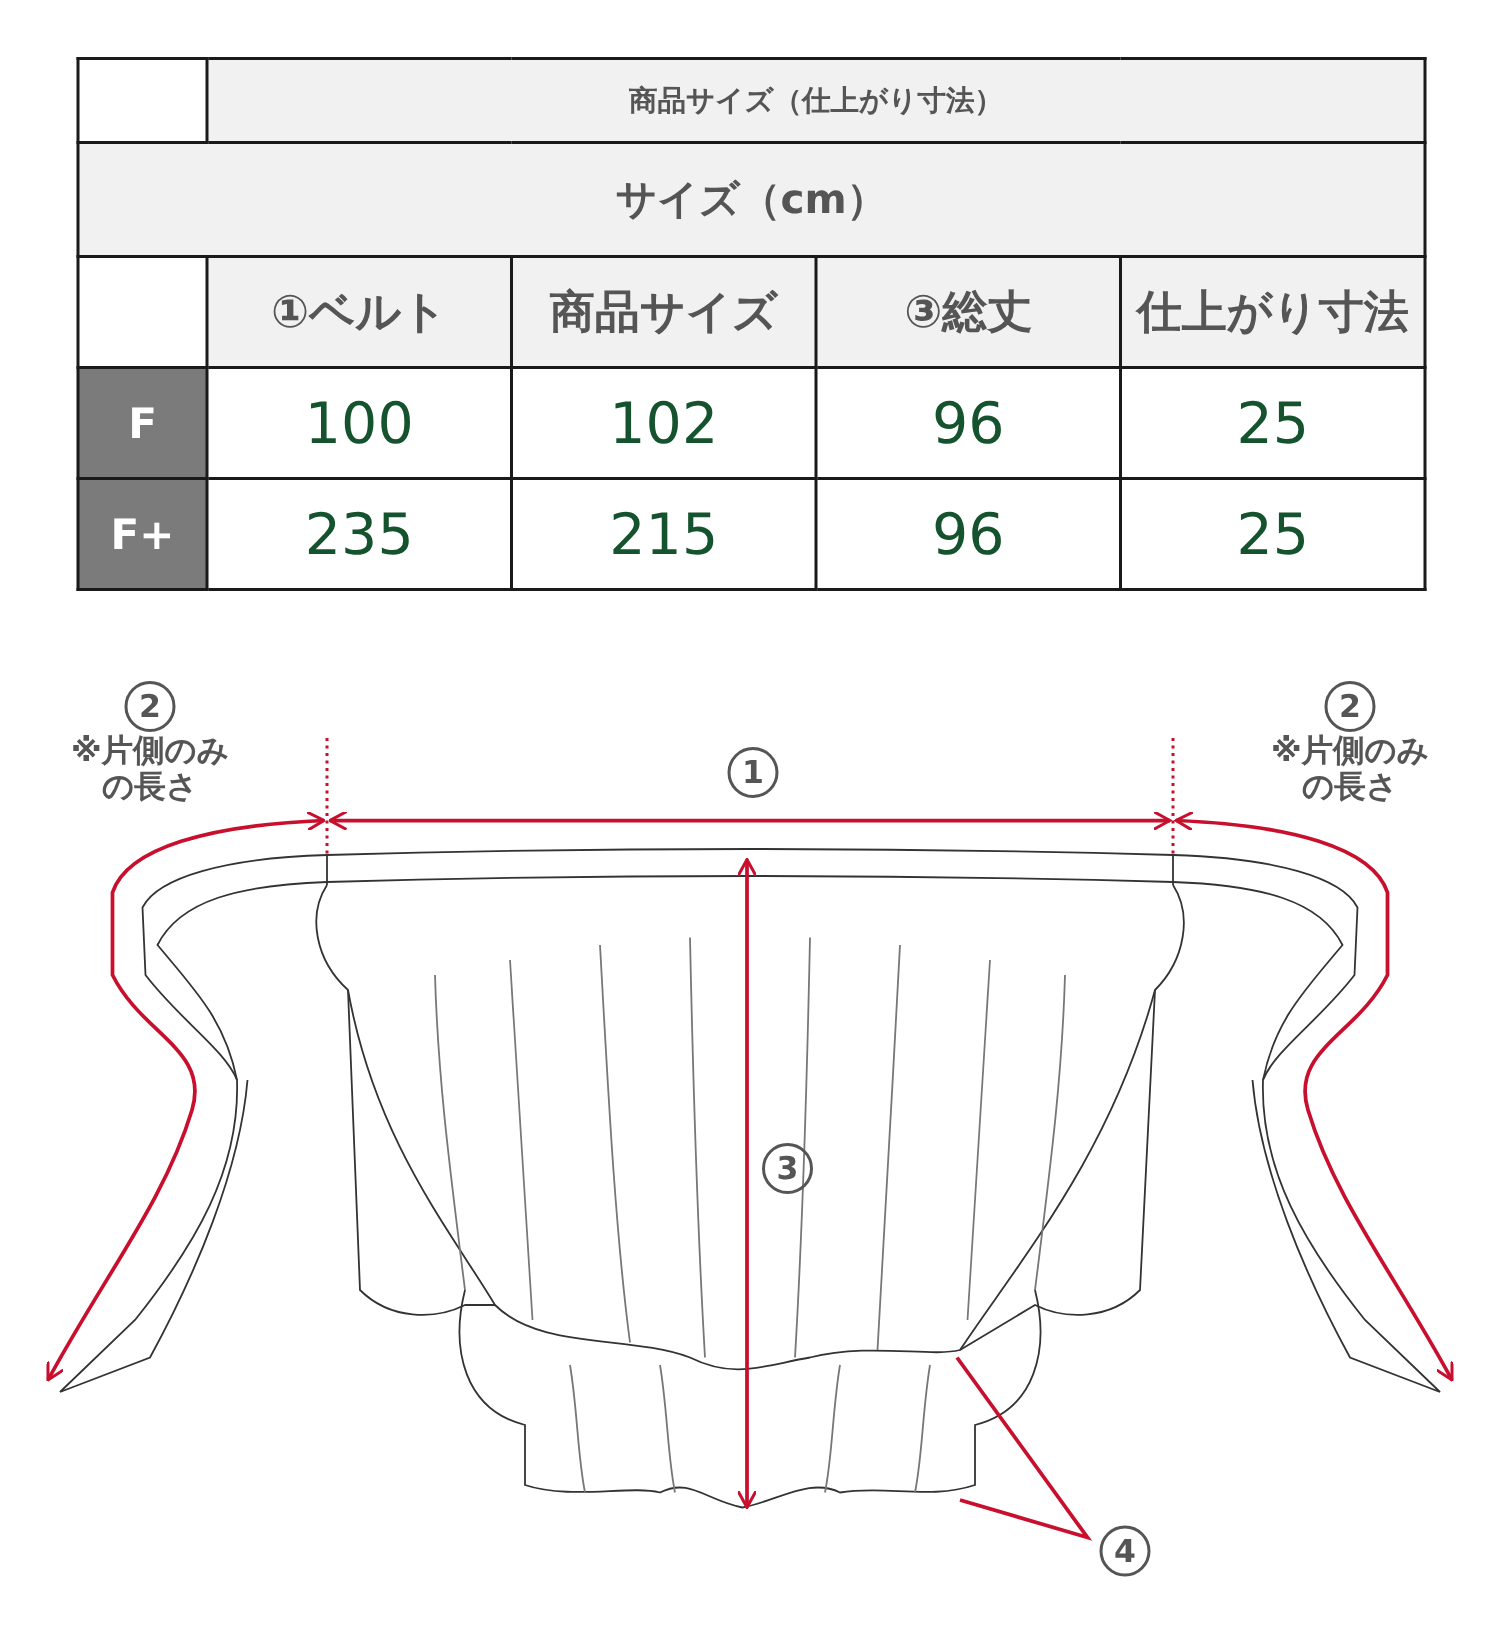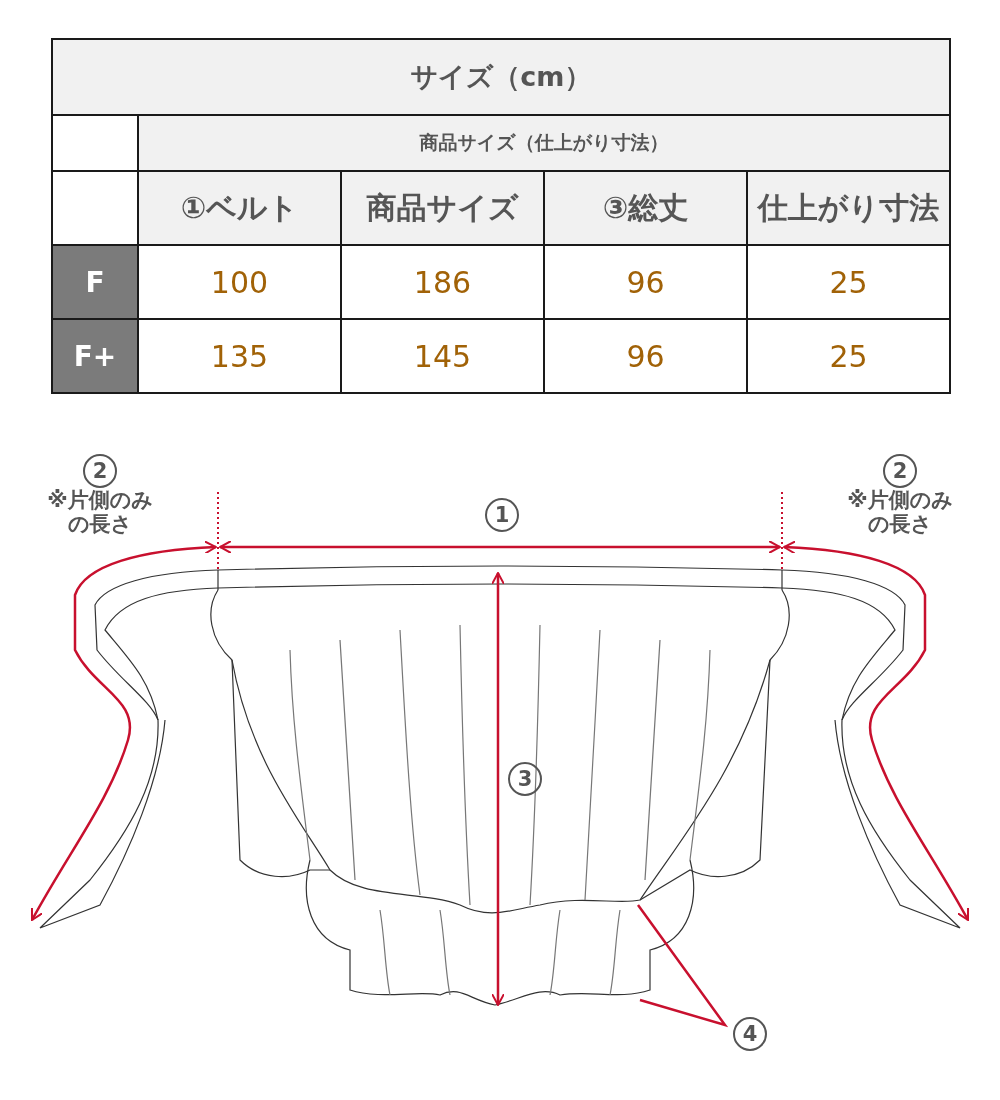--- a/index.html
+++ b/index.html
@@ -6,64 +6,64 @@
   body { width:1000px; height:1100px; position:relative; overflow:hidden;
          font-family:"DejaVu Sans","Liberation Sans",sans-serif; color:#555555; }
   .size-table { position:absolute; left:51px; top:38px; width:898px;
                 border-collapse:collapse; table-layout:fixed; }
   .size-table td { border:2px solid #1a1a1a; text-align:center; padding:0; }
   .t-title { height:74px; background:#f1f1f1; font-size:27px; font-weight:bold; color:#555; }
   .t-sub { height:54px; background:#f1f1f1; font-size:19px; font-weight:bold; color:#555; }
   .t-blank { background:#ffffff; }
   .t-head { height:72px; background:#f1f1f1; font-size:30px; font-weight:bold; color:#555; }
   .t-rowlabel { background:#7b7b7b; color:#ffffff; font-size:28px; font-weight:bold; height:72px; }
-  .t-cell { background:#ffffff; font-size:30px; color:#a16207; height:72px;margin-left:24px; }
+  .t-cell { background:#ffffff; font-size:38px; color:#14532d; height:72px;margin-left:24px; }
   .diagram { position:absolute; left:0; top:420px; width:1000px; height:680px; }
   .lbl { position:absolute; text-align:center; font-weight:bold; color:#555; line-height:1.15; }
   .circ { display:inline-block; width:30px; height:30px; border:2px solid #555; border-radius:50%;
           font-size:21px; line-height:30px; text-align:center; font-weight:bold; color:#555; }
   .side-note { font-size:21px; }
 </style>
 </head>
 <body>
 
 <table class="size-table">
   <colgroup>
     <col style="width:86px">
       <col style="width:203px">
       <col style="width:203px">
       <col style="width:203px">
       <col style="width:203px">
   </colgroup>
   <tbody>
       <tr>
-    <td class="t-title" colspan="5">サイズ（cm）</td>
+    <td class="t-blank"></td>
+    <td class="t-sub" colspan="4">商品サイズ（仕上がり寸法）</td>
   </tr>
   <tr>
-    <td class="t-blank"></td>
-    <td class="t-sub" colspan="4">商品サイズ（仕上がり寸法）</td>
+    <td class="t-title" colspan="5">サイズ（cm）</td>
   </tr>
   <tr>
     <td class="t-blank"></td>
     <td class="t-head">①ベルト</td>
     <td class="t-head">商品サイズ</td>
     <td class="t-head">③総丈</td>
     <td class="t-head">仕上がり寸法</td>
   </tr>
   <tr>
     <td class="t-rowlabel">F</td>
     <td class="t-cell">100</td>
-    <td class="t-cell">186</td>
+    <td class="t-cell">102</td>
     <td class="t-cell">96</td>
     <td class="t-cell">25</td>
   </tr>
   <tr>
     <td class="t-rowlabel">F+</td>
-    <td class="t-cell">135</td>
-    <td class="t-cell">145</td>
+    <td class="t-cell">235</td>
+    <td class="t-cell">215</td>
     <td class="t-cell">96</td>
     <td class="t-cell">25</td>
   </tr>
 </tbody>
   </table>
 
 <div class="diagram">
   <svg width="1000" height="680" viewBox="0 420 1000 680">
     <defs>
       <marker id="ah" viewBox="0 0 12 12" refX="11" refY="6" markerWidth="12" markerHeight="12" orient="auto-start-reverse" markerUnits="userSpaceOnUse">

